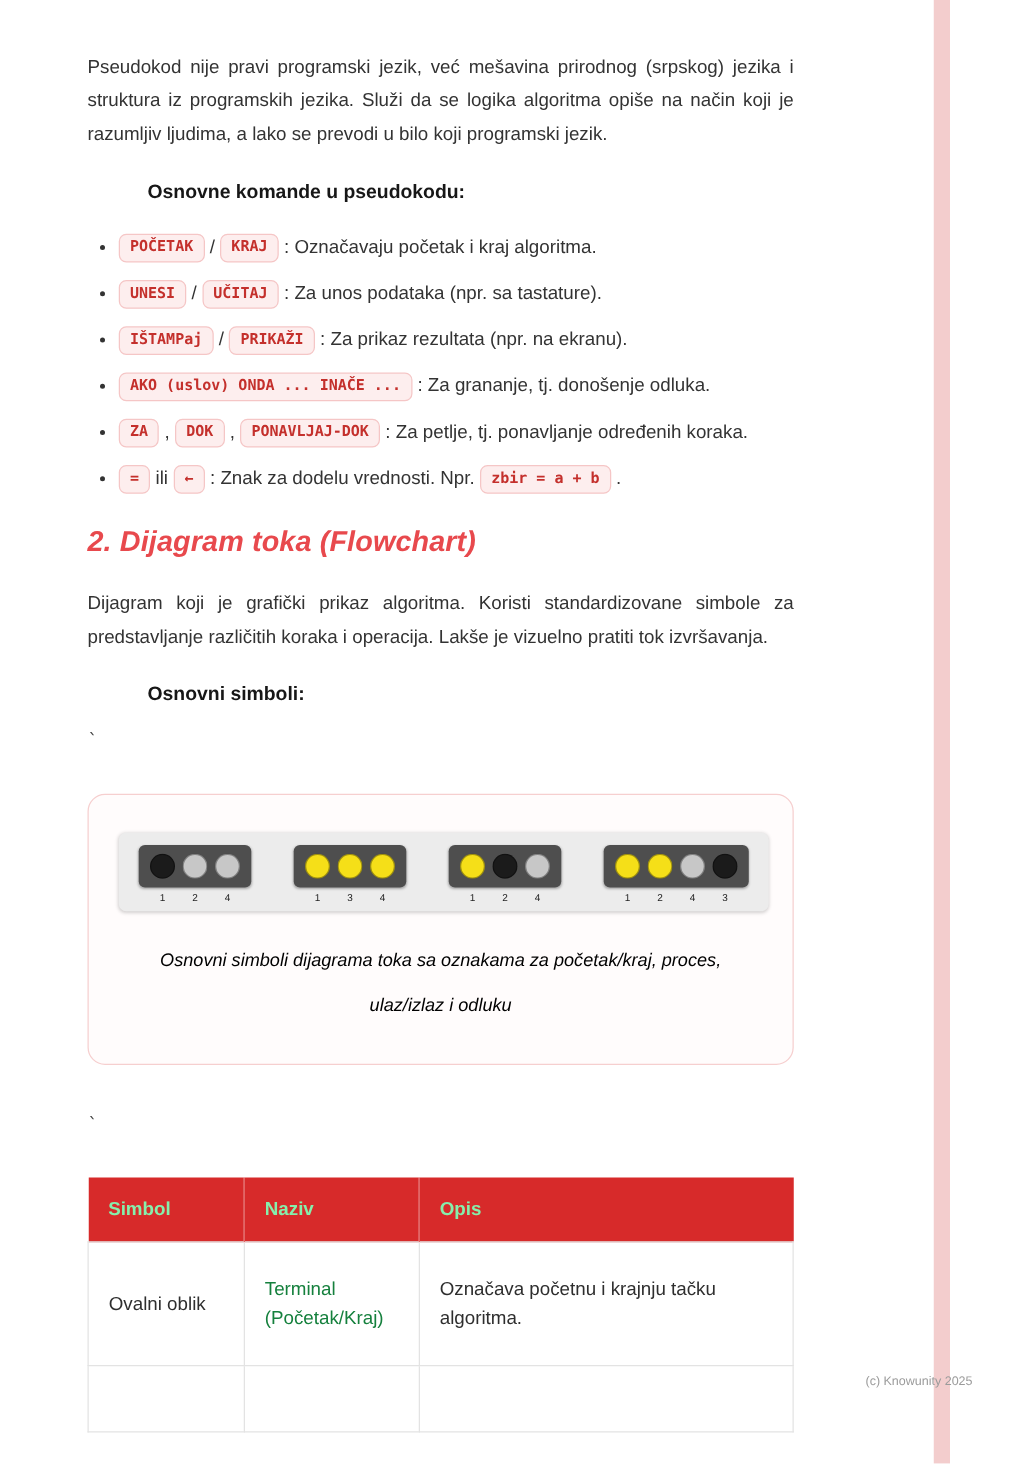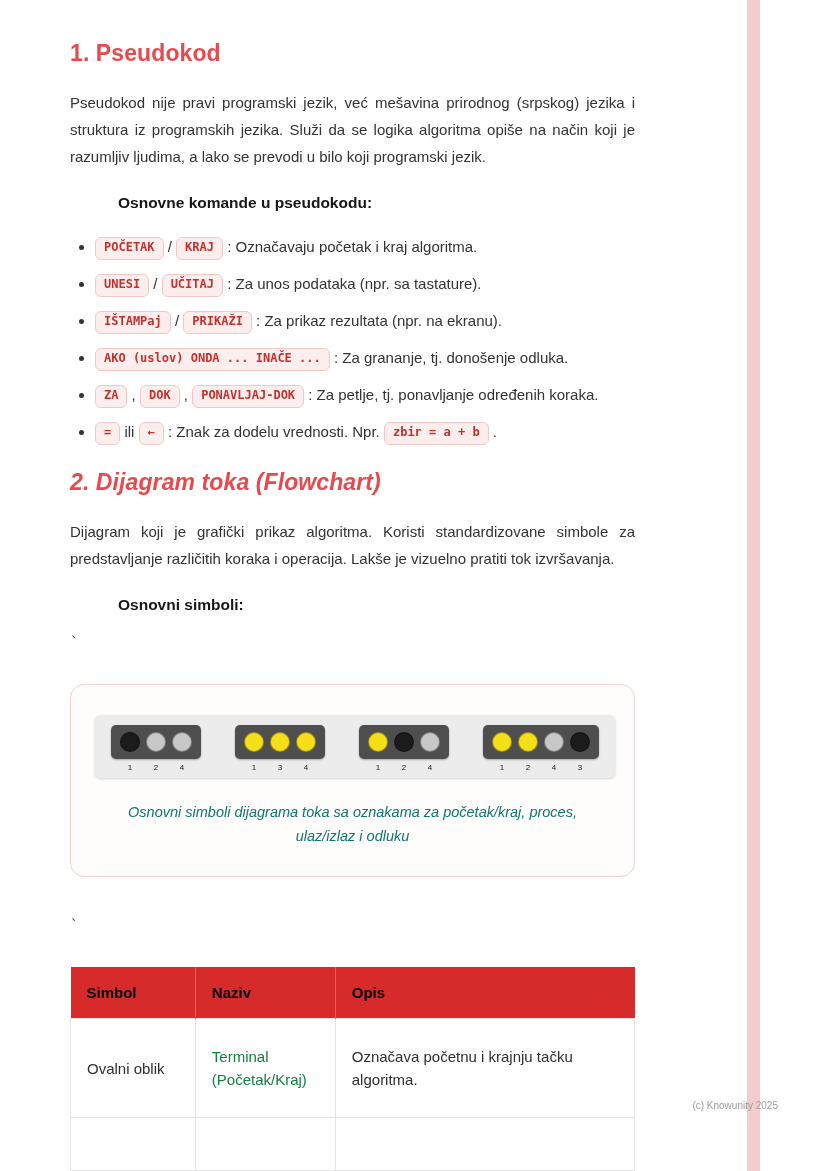--- a/index.html
+++ b/index.html
@@ -36,25 +36,25 @@
     display:inline-block; background:#ececec; border-radius:6px;
     padding:10px 16px 6px; box-shadow:0 1px 3px rgba(0,0,0,.18);
   }
   .panel-inner { display:flex; gap:34px; align-items:flex-start; }
   .tl-group { display:flex; flex-direction:column; }
   .tl-rect { background:#4e4e4e; border-radius:5px; padding:7px 9px; display:flex; gap:6px; box-shadow:0 1px 2px rgba(0,0,0,.3); }
   .tl-light { width:20px; height:20px; border-radius:50%; border:1px solid rgba(0,0,0,.35); }
   .tl-labels { display:flex; gap:6px; padding:4px 9px 0; }
   .tl-labels span { width:20px; font-size:8px; color:#222222; text-align:center; }
 
-  figcaption.cap { font-style:italic; color:#0f766e; font-size:14.5px; line-height:24px; max-width:480px; margin:22px auto 0; }
+  figcaption.cap { font-style:italic; color:#000000; font-size:14.5px; line-height:36px; max-width:480px; margin:22px auto 0; }
 
   table.symbols { width:100%; border-collapse:collapse; }
   table.symbols th {
-    background:var(--table-header); color:#000000; text-align:left;
+    background:var(--table-header); color:#86efac; text-align:left;
     font-size:15px; font-weight:bold; padding:17px 16px;
     border-right:1px solid rgba(255,255,255,.28);
   }
   table.symbols th:last-child { border-right:none; }
   table.symbols td {
     border:1px solid #e3e3e3; background:#ffffff;
     padding:26px 16px; font-size:15px; line-height:23px;
     vertical-align:middle; white-space:pre-line; color:#2e2e2e;
   }
   table.symbols td.bold { font-weight:normal; color:#15803d; }
@@ -62,21 +62,20 @@
 
   .right-strip { position:absolute; left:747px; top:0; width:13px; height:1171px; background:#f3cdcd; }
   .watermark { position:absolute; right:50px; top:1100px; font-size:10px; color:#9b9b9b; }
 </style>
 </head>
 <body>
 
 <div class="page">
   <div class="content">
 
-    <h1 class="sec">1. Pseudokod</h1>
     <p class="body">Pseudokod nije pravi programski jezik, već mešavina prirodnog (srpskog) jezika i struktura iz programskih jezika. Služi da se logika algoritma opiše na način koji je razumljiv ljudima, a lako se prevodi u bilo koji programski jezik.</p>
     <p class="sub">Osnovne komande u pseudokodu:</p>
 
     <ul class="commands" id="command-list">
         <li><code class="badge">POČETAK</code><span class="seg"> / </span><code class="badge">KRAJ</code><span class="seg"> : Označavaju početak i kraj algoritma.</span></li>
         <li><code class="badge">UNESI</code><span class="seg"> / </span><code class="badge">UČITAJ</code><span class="seg"> : Za unos podataka (npr. sa tastature).</span></li>
         <li><code class="badge">IŠTAMPaj</code><span class="seg"> / </span><code class="badge">PRIKAŽI</code><span class="seg"> : Za prikaz rezultata (npr. na ekranu).</span></li>
         <li><code class="badge">AKO (uslov) ONDA ... INAČE ...</code><span class="seg"> : Za grananje, tj. donošenje odluka.</span></li>
         <li><code class="badge">ZA</code><span class="seg"> , </span><code class="badge">DOK</code><span class="seg"> , </span><code class="badge">PONAVLJAJ-DOK</code><span class="seg"> : Za petlje, tj. ponavljanje određenih koraka.</span></li>
         <li><code class="badge">=</code><span class="seg"> ili </span><code class="badge">←</code><span class="seg"> : Znak za dodelu vrednosti. Npr. </span><code class="badge">zbir = a + b</code><span class="seg"> .</span></li>

